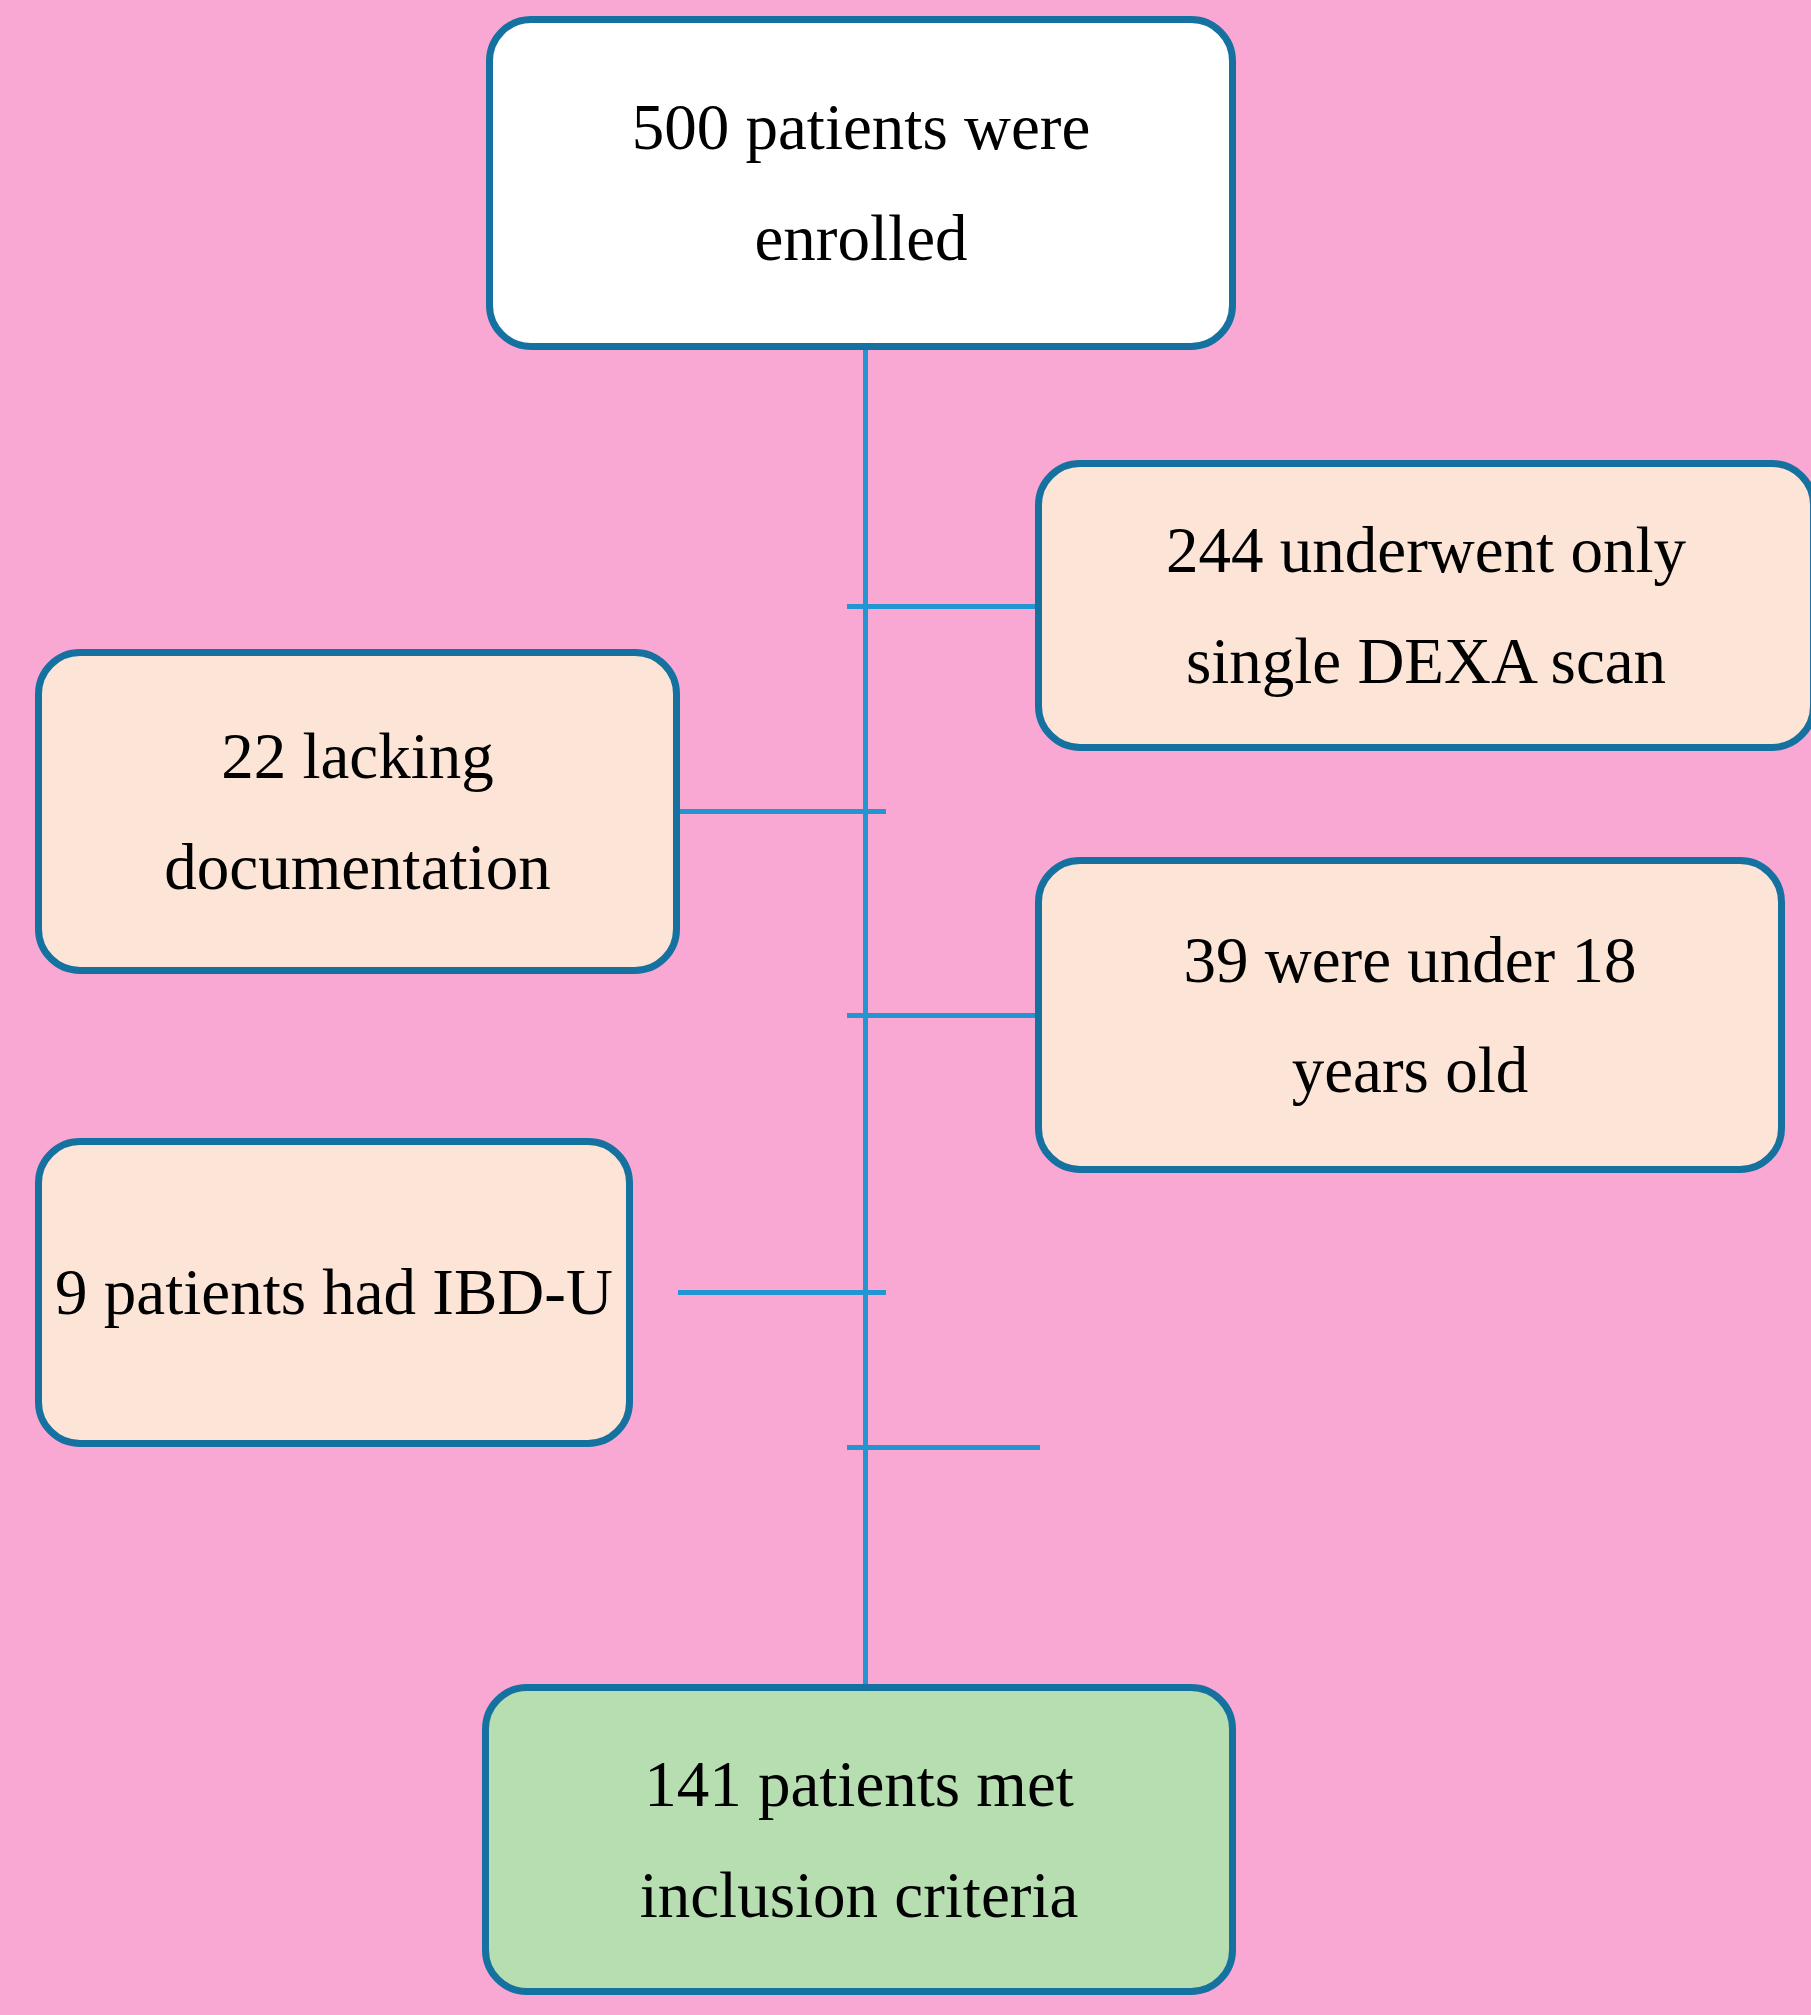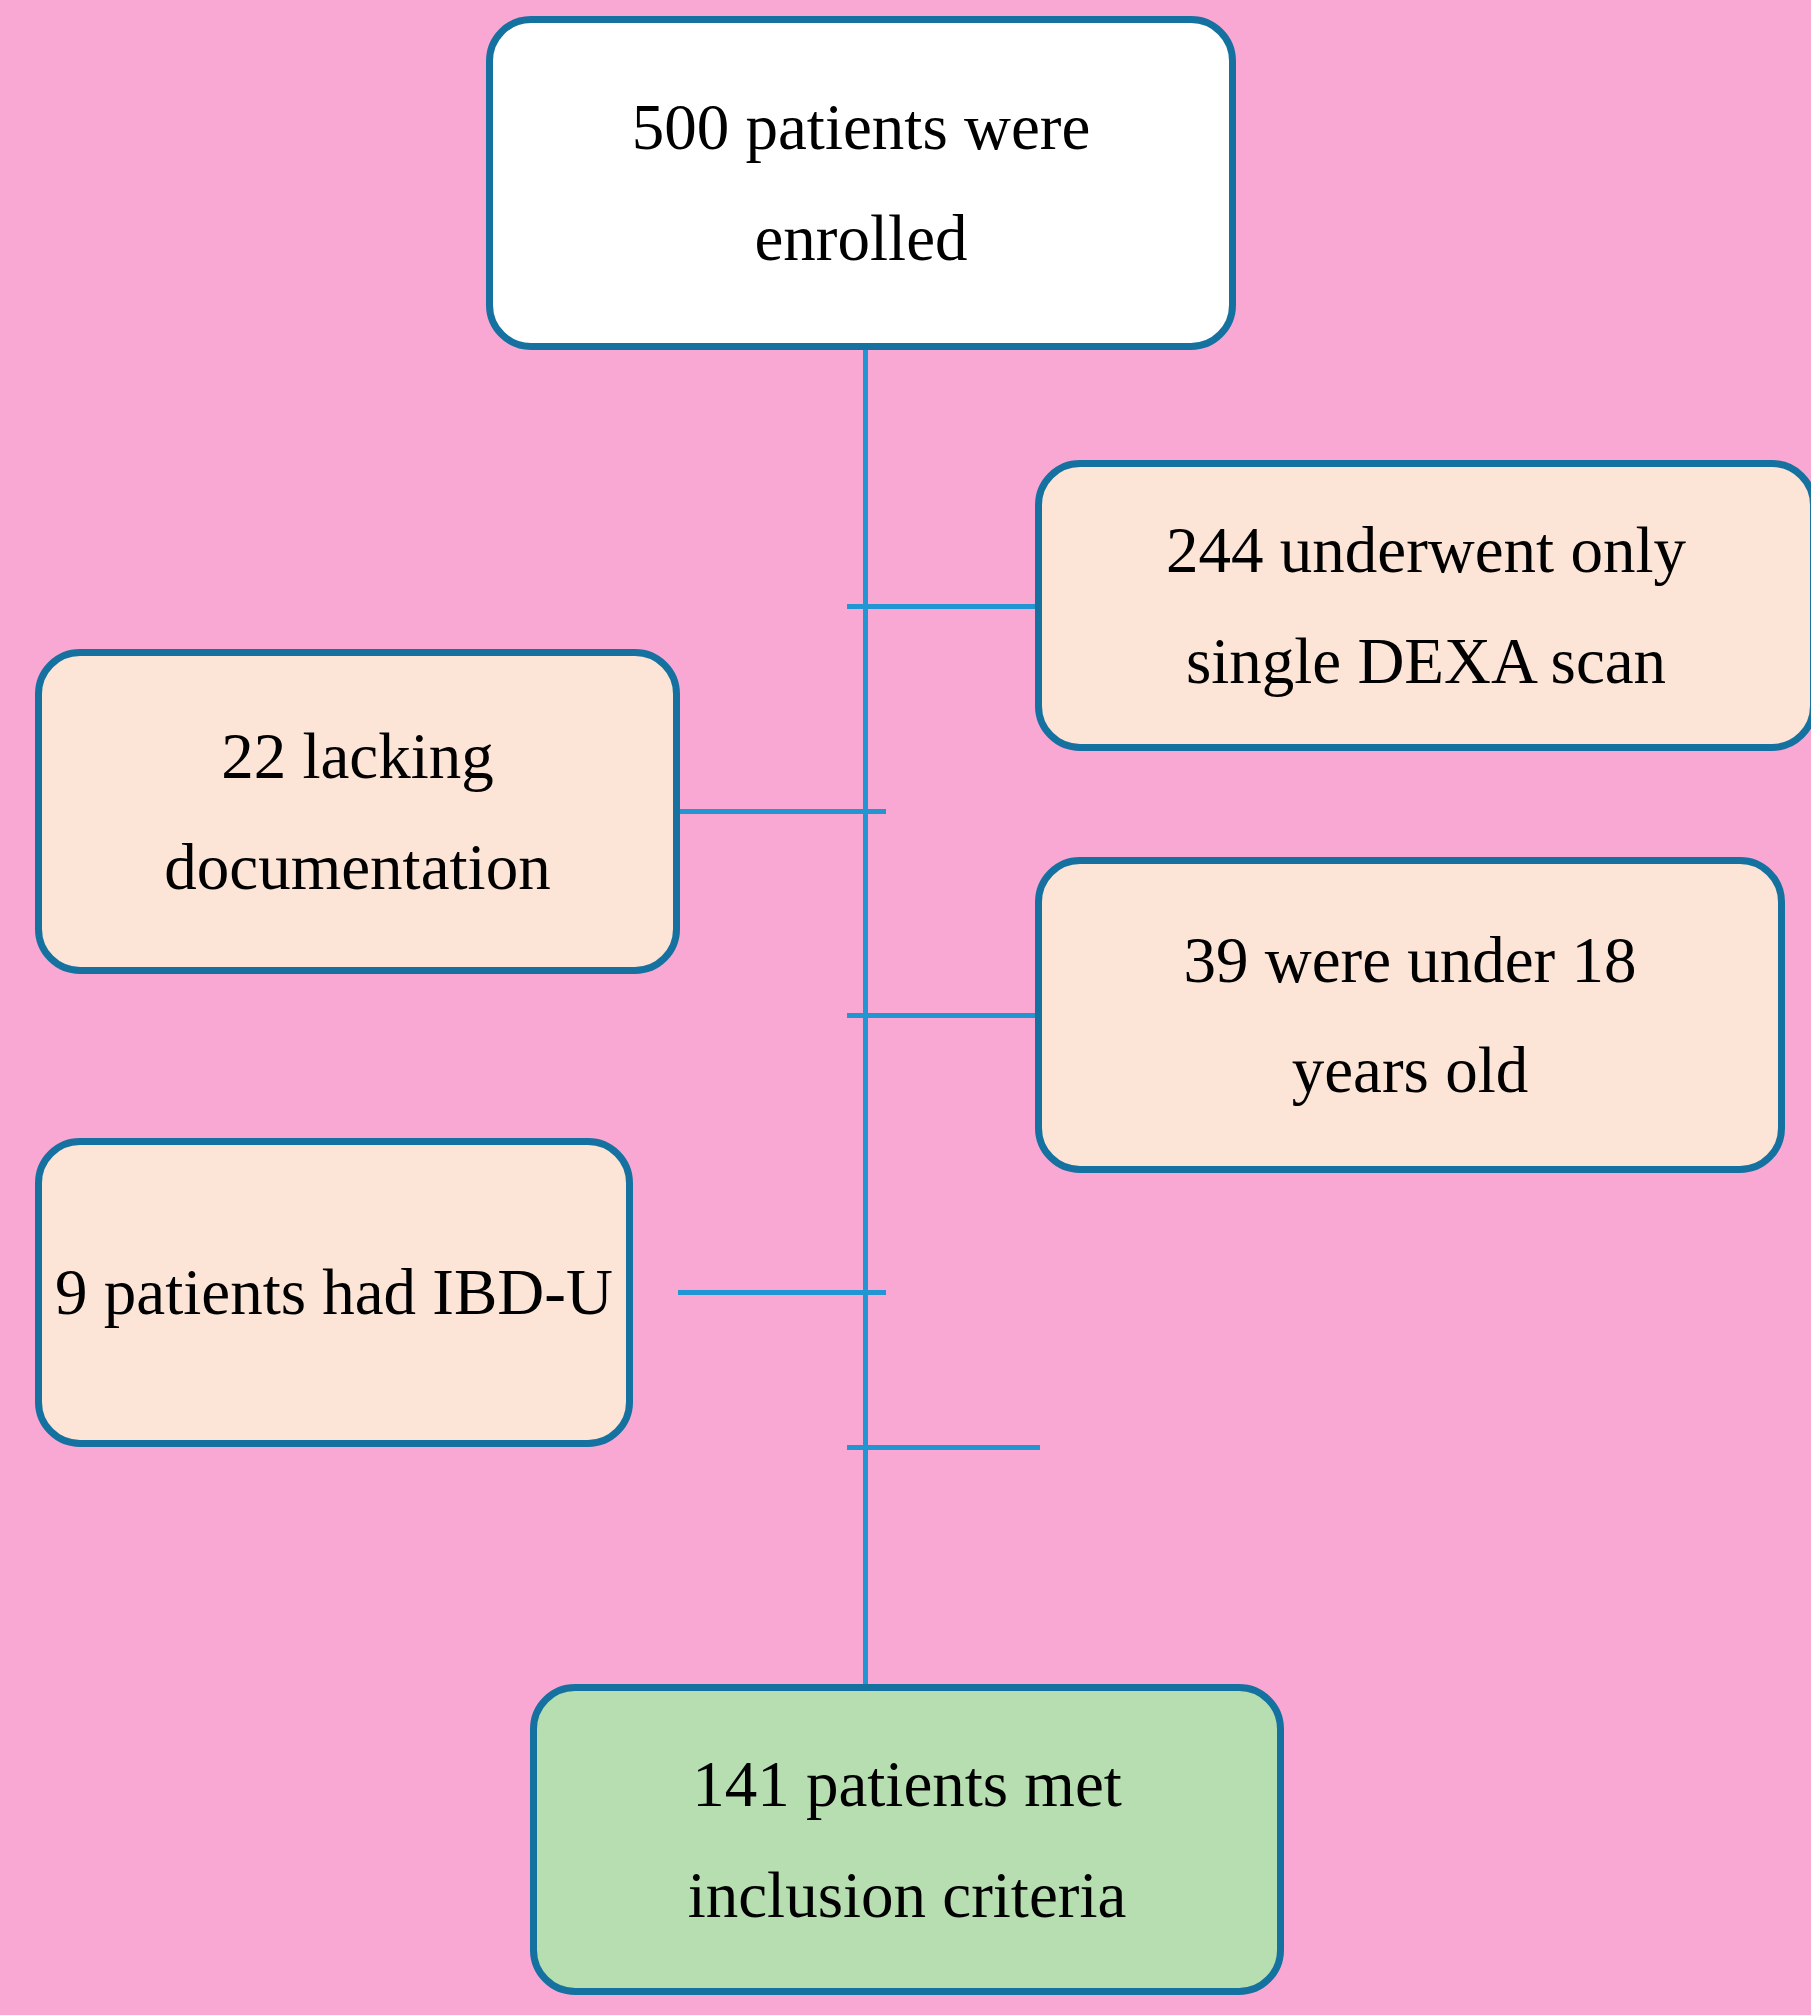--- a/index.html
+++ b/index.html
@@ -21,21 +21,21 @@
     align-items: center;
     justify-content: center;
     text-align: center;
     font-size: 65px;
     line-height: 1.7;
     color: var(--text);
   }
   .box .line { white-space: nowrap; }
   .start-box  { background: var(--start-fill); }
   .excl-box   { background: var(--exclusion-fill); }
-  .result-box { background: var(--result-fill); margin-left: 48px; }
+  .result-box { background: var(--result-fill); }
   .connector { position: absolute; background: var(--connector); }
 </style>
 </head>
 <body>
 
 <div class="canvas">
 
   <div class="connector" style="left:863px; top:350px; width:5.4px; height:1334px;"></div>
   <div class="connector" style="left:847px; top:604px; width:193px; height:5.4px;"></div>
   <div class="connector" style="left:678px; top:809px; width:208px; height:5.4px;"></div>

